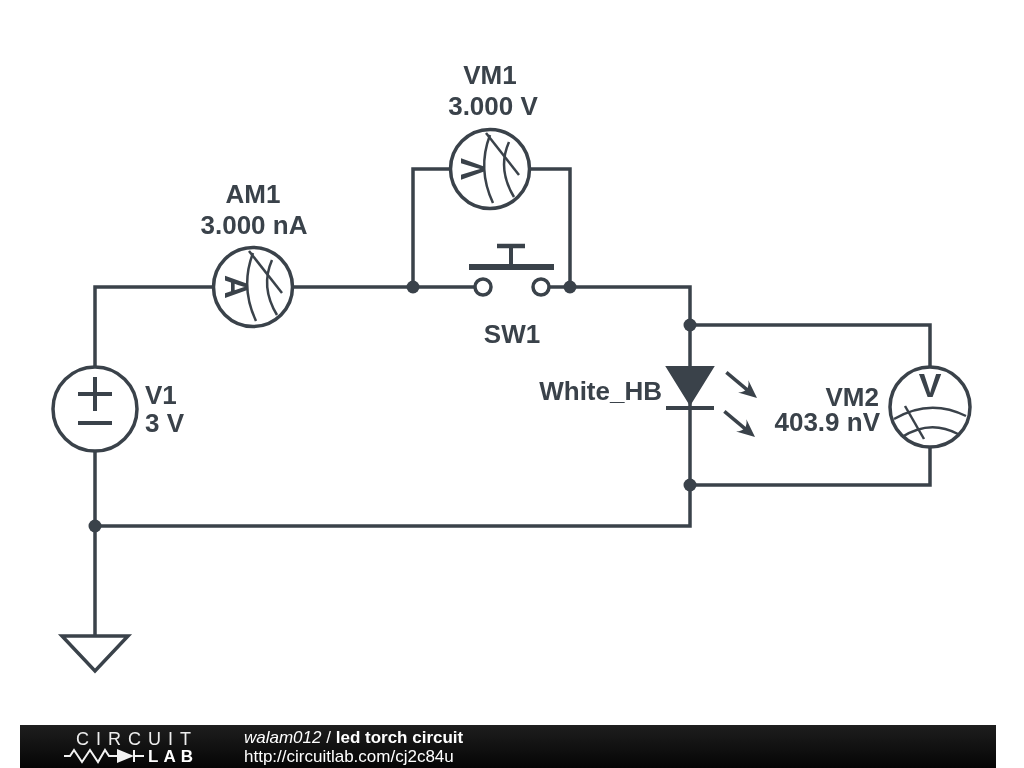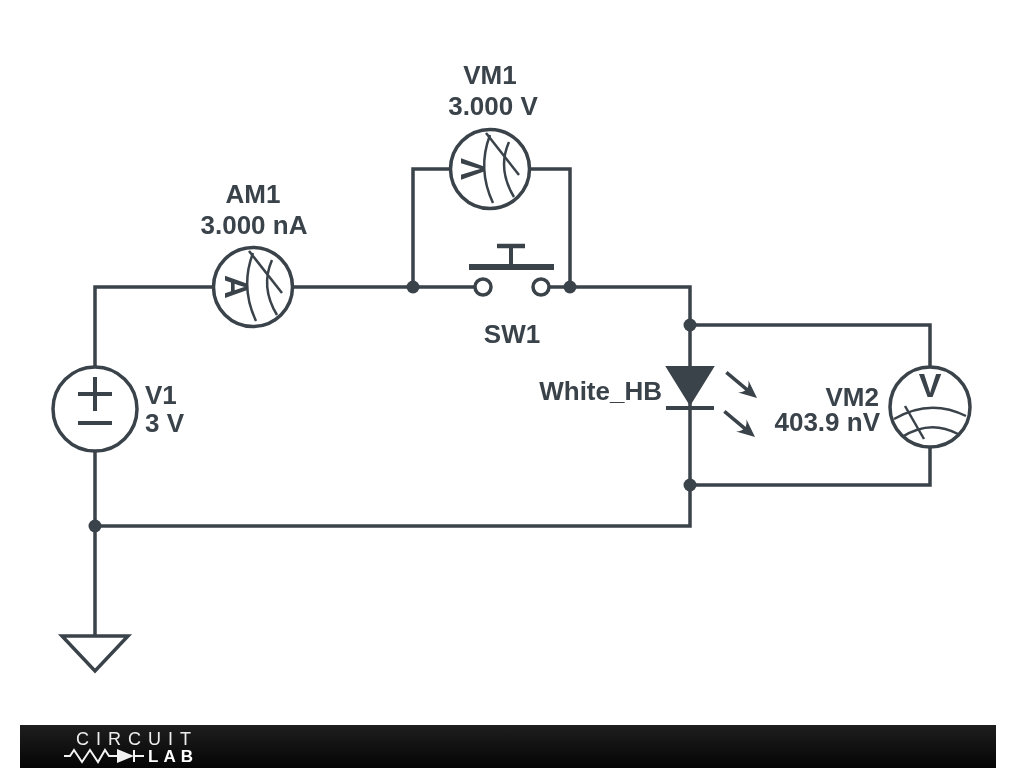--- a/index.html
+++ b/index.html
@@ -127,15 +127,23 @@
     <svg class="logo" width="160" height="38" viewBox="0 0 160 38">
       <text class="logo-circuit" x="14" y="17">CIRCUIT</text>
       <g stroke="#f2f2f2" stroke-width="2" fill="none">
         <polyline points="2,28 8,28 12,22 20,34 28,22 36,34 43,22 47,28 55,28"></polyline>
         <line x1="72" y1="22" x2="72" y2="34"></line>
         <line x1="72" y1="28" x2="82" y2="28"></line>
       </g>
       <polygon points="55,21 55,35 72,28" fill="#f2f2f2"></polygon>
       <text class="logo-lab" x="86" y="34">LAB</text>
     </svg>
+    <div class="credits">
+      <div>
+        <span class="author">walam012</span>
+        <span class="sep">/</span>
+        <span class="title">led torch circuit</span>
+      </div>
+      <div class="url">http://circuitlab.com/cj2c84u</div>
+    </div>
   </div>
 
 </div>
 
 </body></html>

